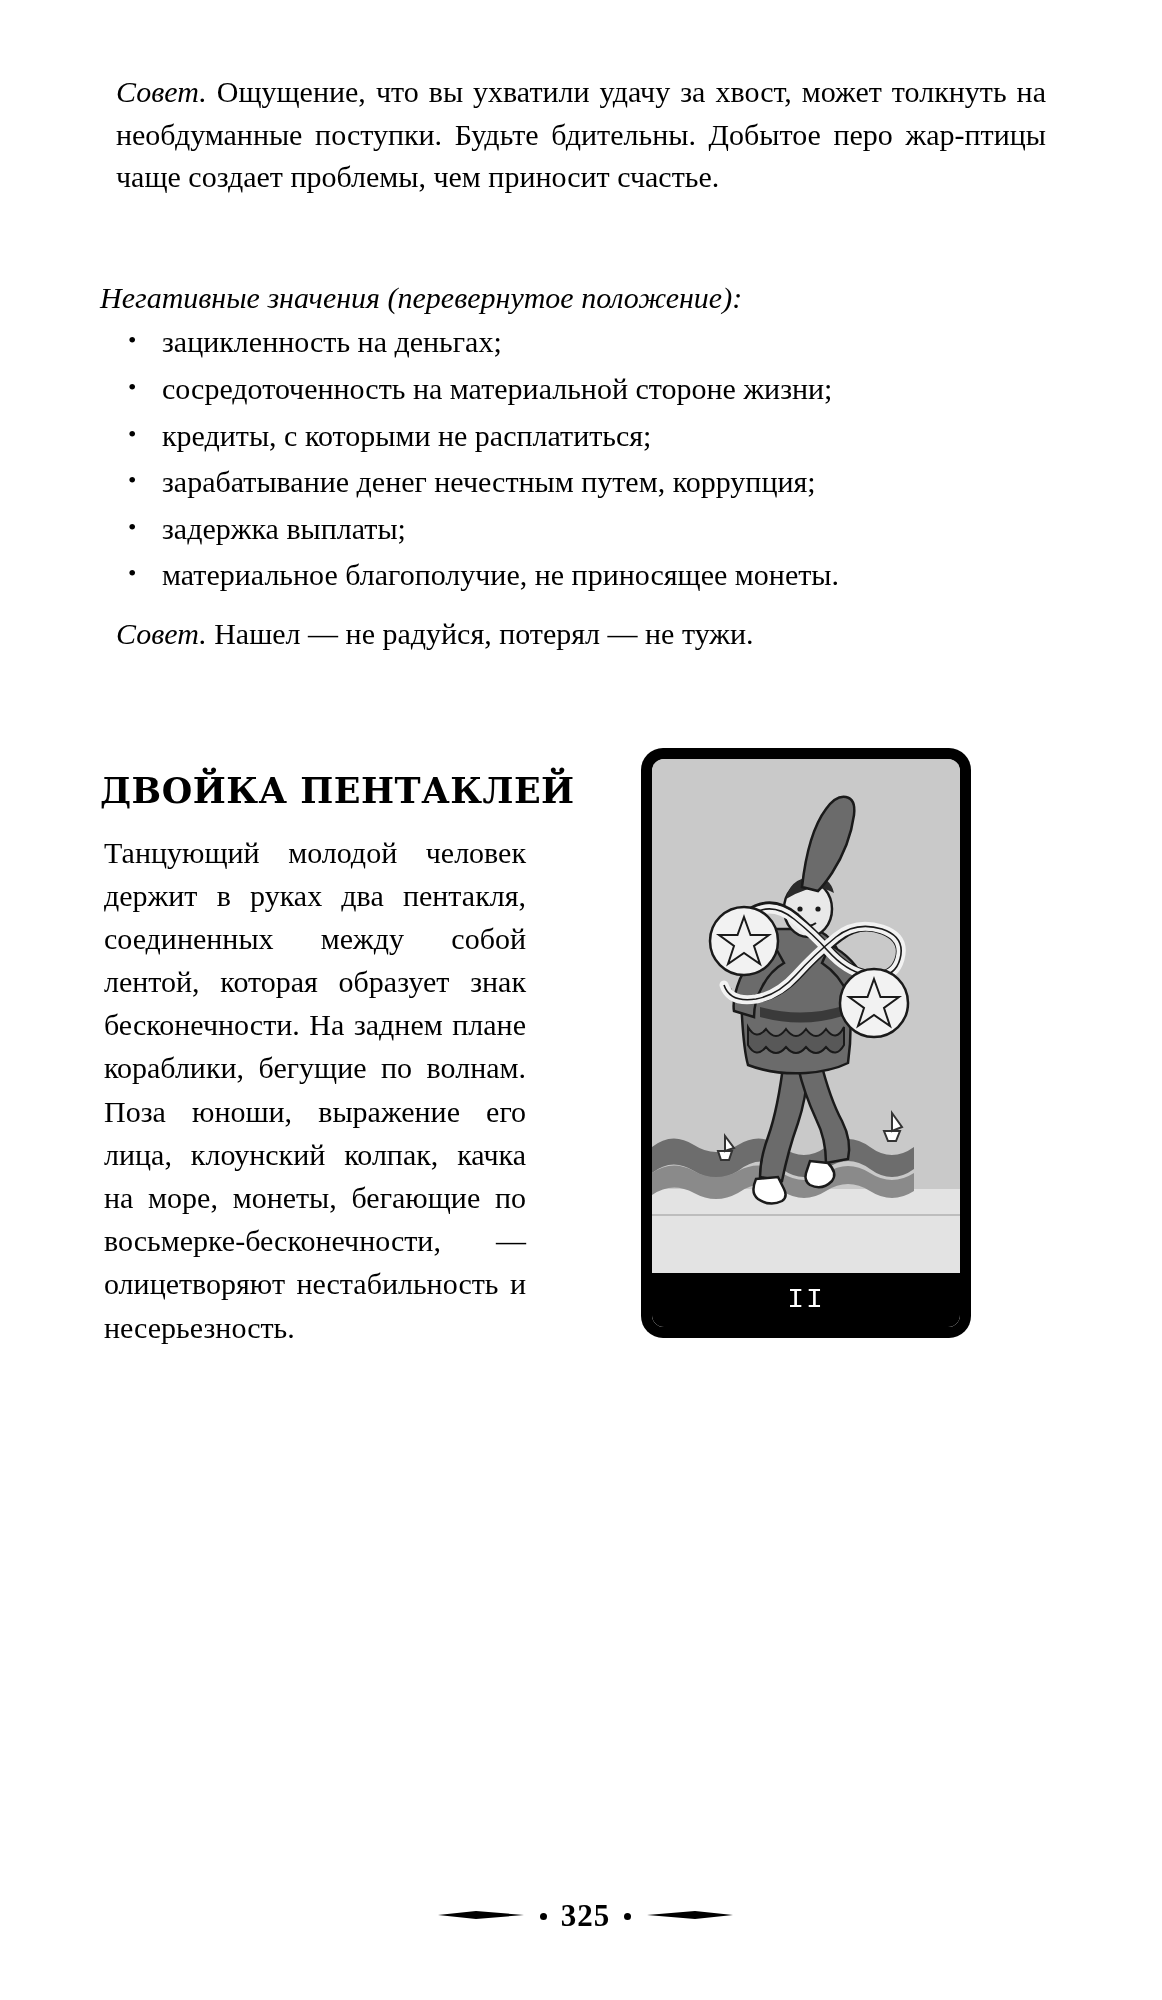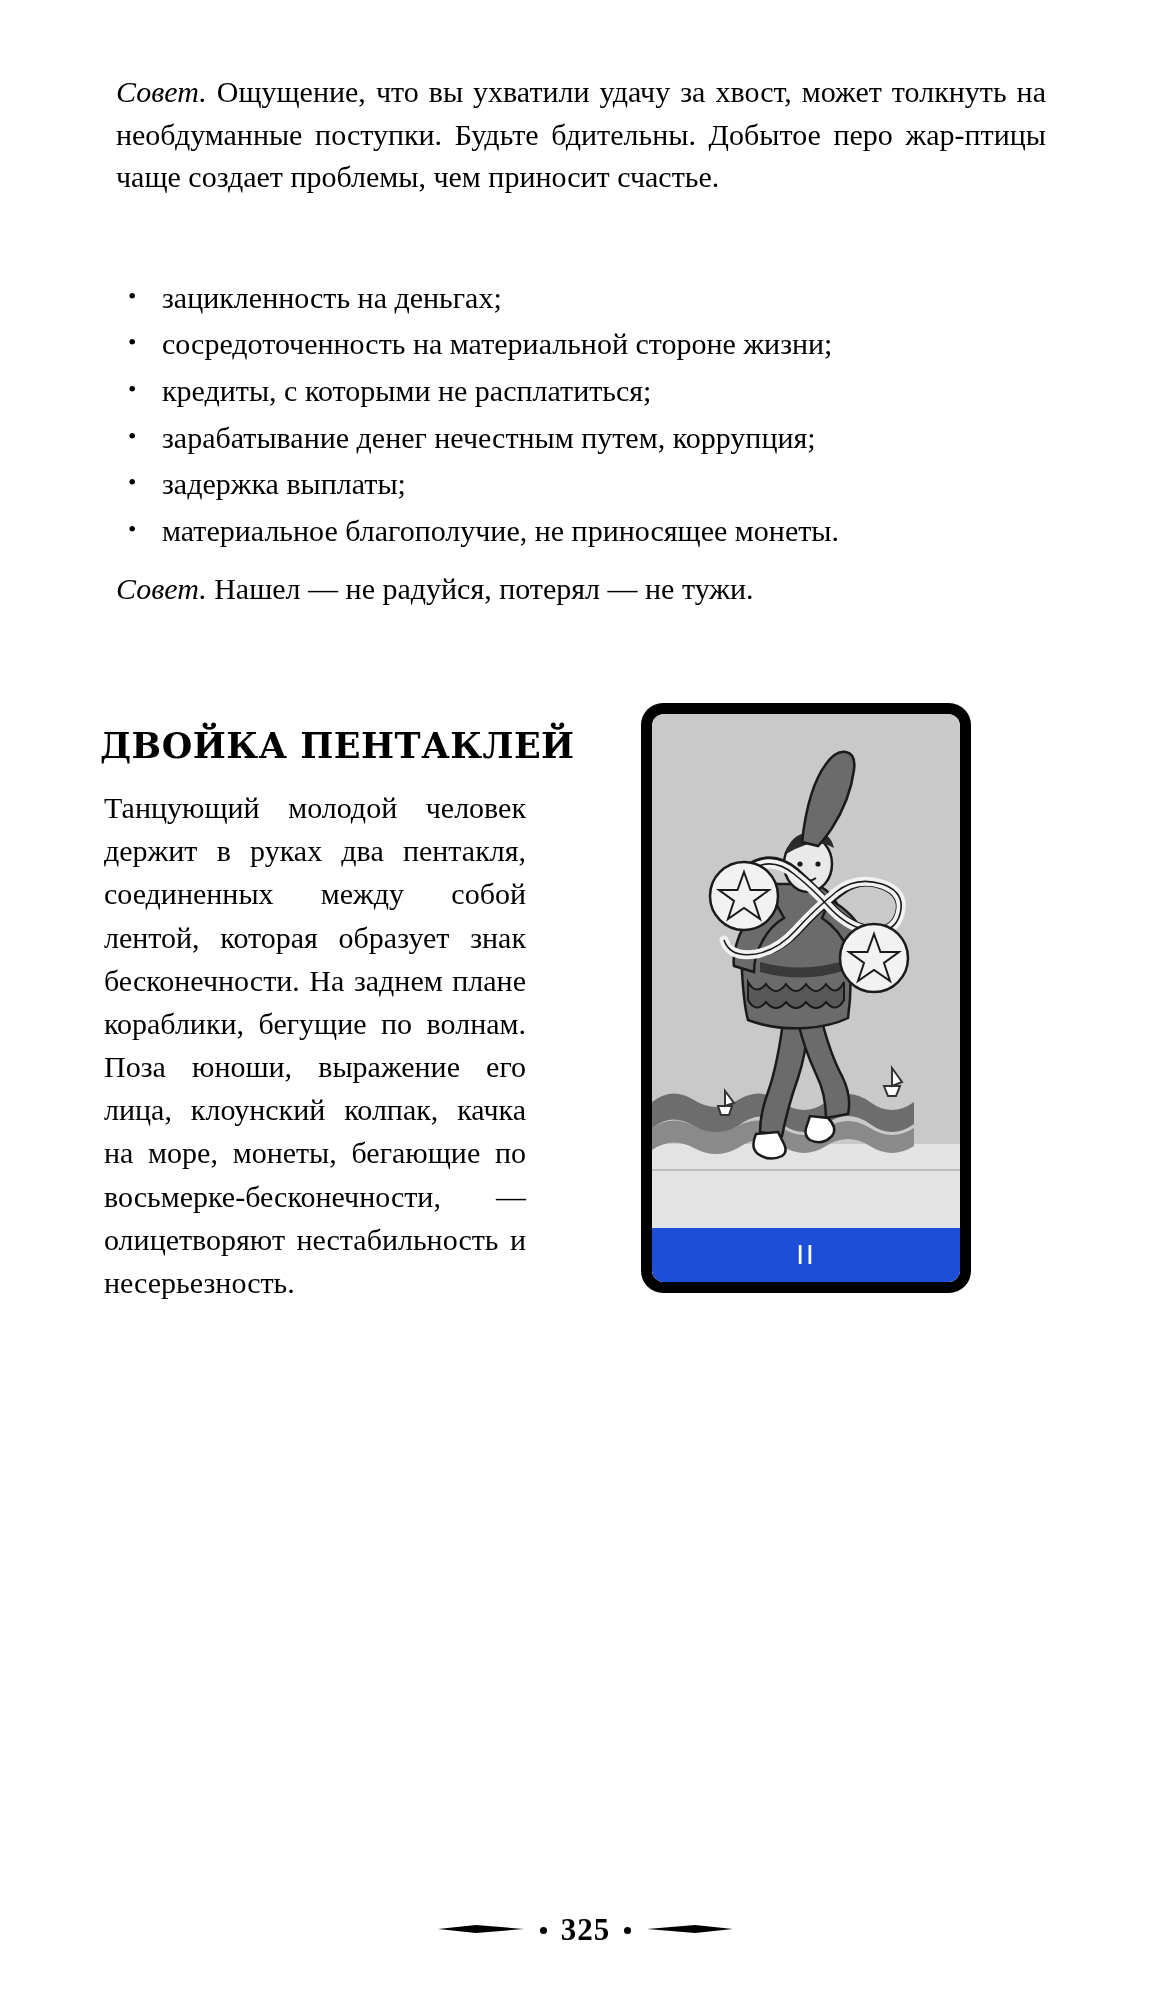--- a/index.html
+++ b/index.html
@@ -120,36 +120,36 @@
     background: #c9c9c9;
     border-radius: 12px;
     position: relative;
     overflow: hidden;
   }
   .tarot-svg { display:block; width:100%; height:100%; }
   .tarot-label {
     position: absolute;
     left: 0; right: 0; bottom: 0;
     height: 54px;
-    background: #1d4ed8;
+    background: #000000;
     color: #ffffff;
     display: flex;
     align-items: center;
     justify-content: center;
-    font-family: Liberation Sans, sans-serif;
+    font-family: Liberation Mono, monospace;
     font-size: 28px;
     letter-spacing: 2px;
   }
 
   
   .footer {
     position: absolute;
     left: 0;
     right: 0;
-    bottom: 52px;
+    bottom: 66px;
     display: flex;
     align-items: center;
     justify-content: center;
     gap: 14px;
     margin-left: 9px;
   }
   .footer .pagenum {
     font-family: "Liberation Serif", serif;
     font-size: 31px;
     font-weight: bold;
@@ -168,20 +168,21 @@
 </head>
 <body>
 
 <div class="page">
 
 
   <p class="para"><span class="advice-label">Совет.</span><span> Ощущение, что вы ухватили удачу за хвост, может толкнуть на необдуманные поступки. Будьте бдительны. Добытое перо жар-птицы чаще создает проблемы, чем приносит счастье.</span></p>
 
   <div class="block-gap-large"></div>
 
+  <p class="section-italic">Негативные значения (перевернутое положение):</p>
 
   <ul class="bullets">
     <li>зацикленность на деньгах;</li>
     <li>сосредоточенность на материальной стороне жизни;</li>
     <li>кредиты, с которыми не расплатиться;</li>
     <li>зарабатывание денег нечестным путем, коррупция;</li>
     <li>задержка выплаты;</li>
     <li>материальное благополучие, не приносящее монеты.</li>
   </ul>
 

